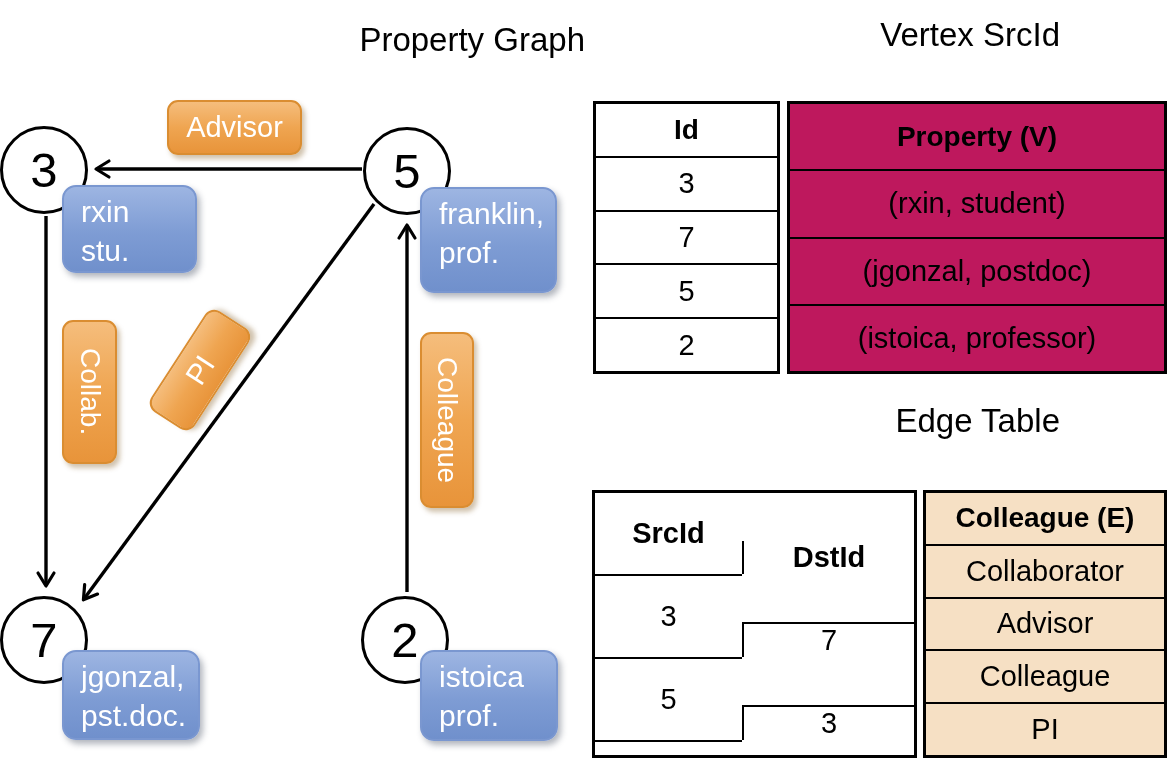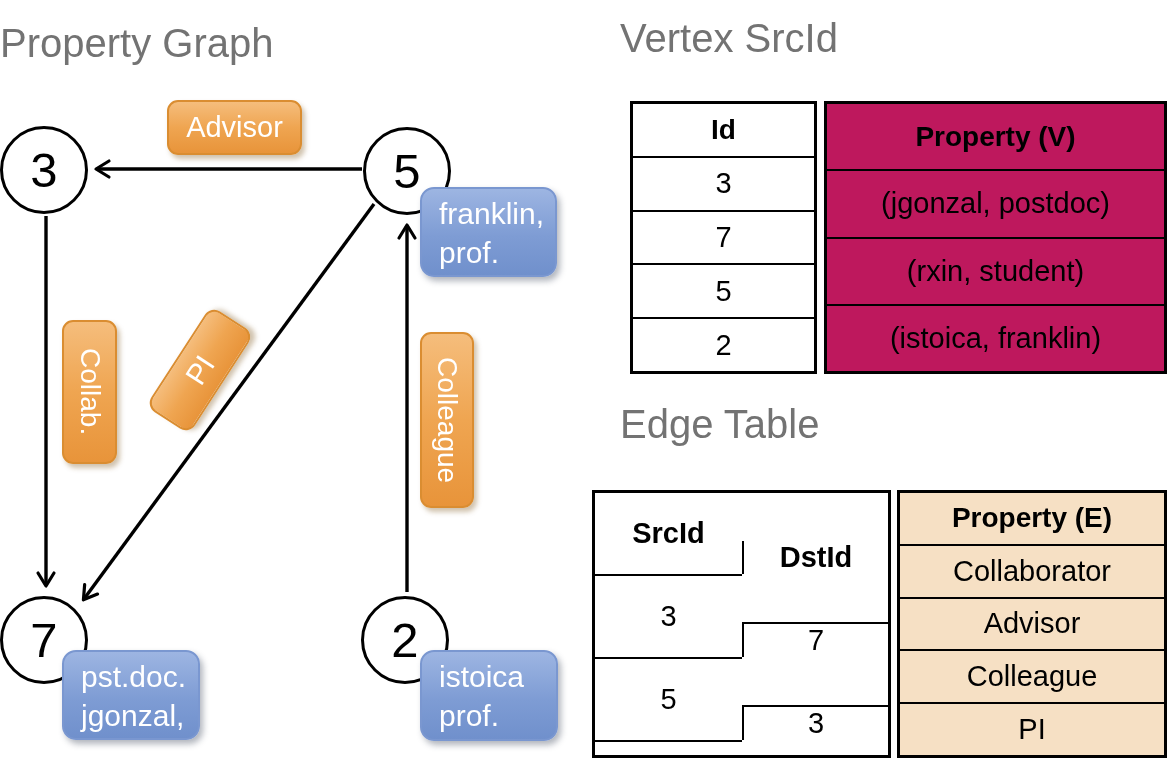--- a/index.html
+++ b/index.html
@@ -2,22 +2,22 @@
 <html><head>
 <meta charset="utf-8">
 <style>
   * { margin:0; padding:0; box-sizing:border-box; }
   html,body { background:#fff; }
   .stage {
     position:relative; width:1170px; height:760px; background:#fff; overflow:hidden;
     font-family:"Liberation Sans", sans-serif; color:#000;
   }
   
-  .big-title { position:absolute; text-align:left; font-size:40px; font-weight:400;
-               letter-spacing:0px; color:#737373; white-space:nowrap; }
+  .big-title { position:absolute; text-align:right; font-size:33px; font-weight:400;
+               letter-spacing:0px; color:#000000; white-space:nowrap; }
   .graph-title  { left:0;   top:21px;  width:585px; }
   .vertex-title { left:620px; top:16px;  width:440px; }
   .edge-title   { left:620px; top:402px; width:440px; }
 
   
   .node { position:absolute; width:88px; height:88px; border:3.5px solid #000;
           border-radius:50%; background:#fff; display:flex; align-items:center;
           justify-content:center; font-size:49px; font-weight:300; z-index:1; }
   .node-3 { left:0px;   top:126px; }
   .node-5 { left:363px; top:127px; }
@@ -42,38 +42,38 @@
   .elabel-pi        { left:140px; top:344px; width:120px; height:52px;
                       transform:rotate(-57deg); }
 
   
   .vbox { position:absolute; z-index:4; color:#fff; font-size:30px; line-height:39px;
           padding:5px 0 0 17px;
           background:linear-gradient(180deg,#9DB5E2 0%,#7E9CD4 55%,#7090CC 100%);
           border:2px solid #7A97D0; border-radius:14px;
           box-shadow:3px 4px 6px rgba(60,70,90,0.4); }
   .vbox-rxin     { left:62px;  top:185px; width:135px; height:88px; }
-  .vbox-franklin { left:420px; top:187px; width:137px; height:90px; }
+  .vbox-franklin { left:420px; top:187px; width:137px; height:106px; }
   .vbox-jgonzal  { left:62px;  top:650px; width:138px; height:90px; }
   .vbox-istoica  { left:420px; top:650px; width:138px; height:91px; }
 
   
   .vtable-wrap { position:absolute; left:593px; top:101px; width:574px; height:273px;
                  display:flex; gap:7px; }
   .etable-wrap { position:absolute; left:592px; top:490px; width:575px; height:268px;
                  display:flex; gap:6px; }
   .tcol { border:3px solid #000; display:flex; flex-direction:column; height:100%; }
-  .id-col    { width:187px; background:#fff;margin-left:37px; }
+  .id-col    { width:187px; background:#fff; }
   .vprop-col { flex:1; background:#be185d; }
   .eprop-col { flex:1; background:#F6E0C4; }
   .cell { flex:1; display:flex; align-items:center; justify-content:center;
           font-size:29px; border-top:2.5px solid #000; }
   .cell:first-child { border-top:none; }
   .hdr { font-weight:bold; font-size:28px; }
-  .srcdst { width:299px; border:3px solid #000; background:#fff;
+  .srcdst { width:325px; border:3px solid #000; background:#fff;
             display:grid; grid-template-columns:147px 1fr;
             grid-template-rows:repeat(5,1fr); }
   .gcell { display:flex; align-items:center; justify-content:center; font-size:29px; }
   .gcell.c2 { border-left:2.5px solid #000;margin-top:48px; }
   .gcell.rn { border-top:2.5px solid #000; }
 </style>
 </head>
 <body>
 
 <div class="stage">
@@ -111,48 +111,52 @@
   <div class="elabel elabel-collab">
     <span>Collab.</span>
   </div>
   <div class="elabel elabel-pi">
     <span>PI</span>
   </div>
   <div class="elabel elabel-colleague">
     <span>Colleague</span>
   </div>
 
+  <div class="vbox vbox-rxin">
+    <div>rxin</div>
+    <div>stu.</div>
+  </div>
   <div class="vbox vbox-franklin">
     <div>franklin,</div>
     <div>prof.</div>
   </div>
   <div class="vbox vbox-jgonzal">
+    <div>jgonzal,</div>
     <div>pst.doc.</div>
-    <div>jgonzal,</div>
   </div>
   <div class="vbox vbox-istoica">
     <div>istoica</div>
     <div>prof.</div>
   </div>
 
   <div class="big-title vertex-title">Vertex SrcId</div>
 
   <div class="vtable-wrap">
     <div class="tcol id-col">
       <div class="cell hdr">Id</div>
       <div class="cell">3</div>
       <div class="cell">7</div>
       <div class="cell">5</div>
       <div class="cell">2</div>
     </div>
     <div class="tcol vprop-col">
       <div class="cell hdr">Property (V)</div>
+      <div class="cell">(rxin, student)</div>
       <div class="cell">(jgonzal, postdoc)</div>
-      <div class="cell">(rxin, student)</div>
-      <div class="cell">(istoica, franklin)</div>
+      <div class="cell">(istoica, professor)</div>
     </div>
   </div>
 
   <div class="big-title edge-title">Edge Table</div>
 
   <div class="etable-wrap">
     <div class="srcdst">
       <div class="gcell hdr">SrcId</div>
       <div class="gcell hdr c2">DstId</div>
 
@@ -162,21 +166,21 @@
       <div class="gcell rn">5</div>
       <div class="gcell rn c2">3</div>
 
       <div class="gcell rn">2</div>
       <div class="gcell rn c2">5</div>
 
       <div class="gcell rn">5</div>
       <div class="gcell rn c2">7</div>
     </div>
     <div class="tcol eprop-col">
-      <div class="cell hdr">Property (E)</div>
+      <div class="cell hdr">Colleague (E)</div>
       <div class="cell">Collaborator</div>
       <div class="cell">Advisor</div>
       <div class="cell">Colleague</div>
       <div class="cell">PI</div>
     </div>
   </div>
 
 </div>
 
 </body></html>

